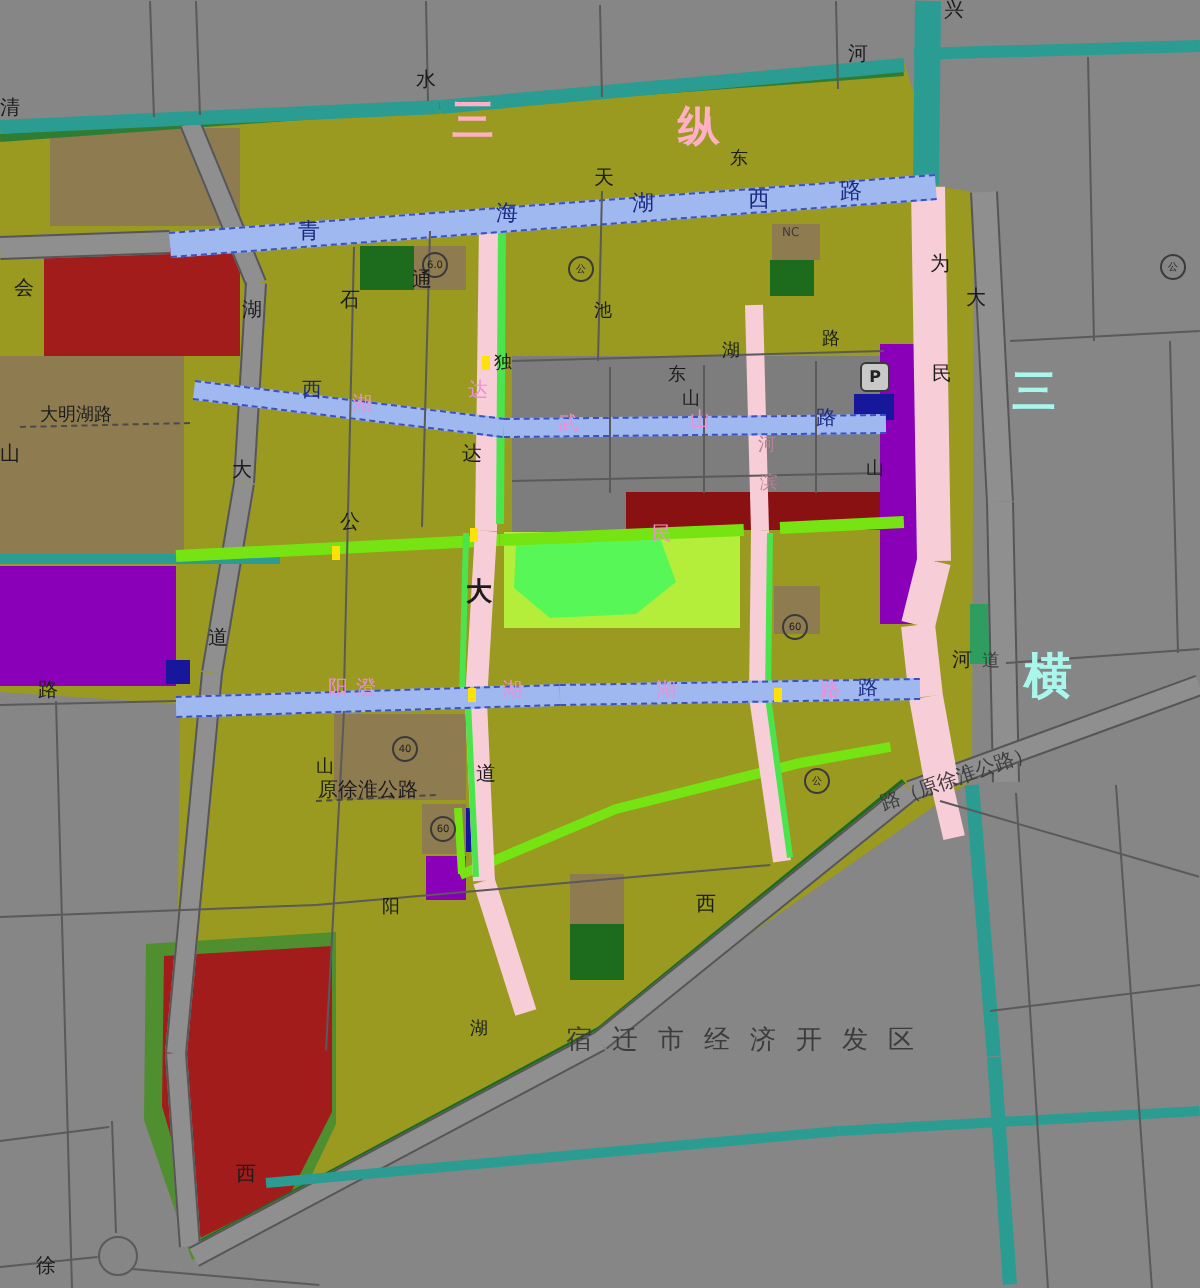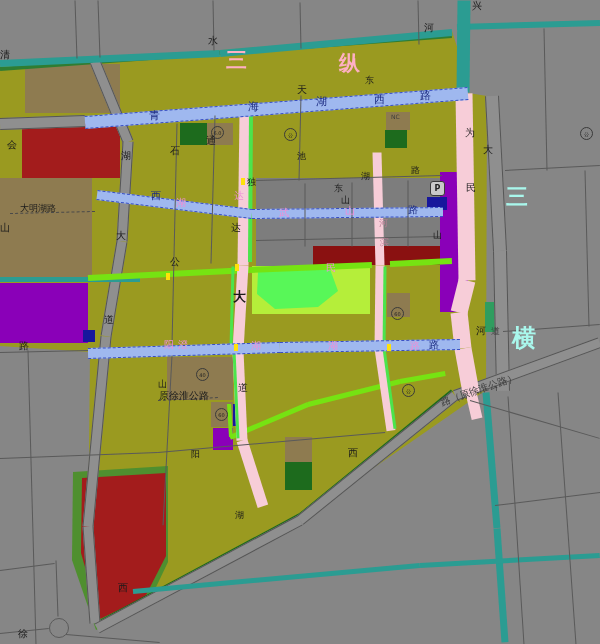--- a/index.html
+++ b/index.html
@@ -203,13 +203,14 @@
     <div class="lbl" style="left: 158px; top: 380px; font-size: 9px; color: rgb(27, 27, 27);">山</div>
     <div class="lbl" style="left: 159px; top: 391px; font-size: 10px; color: rgb(27, 27, 27);">原徐淮公路</div>
     <div class="lbl" style="left: 20px; top: 204px; font-size: 9px; color: rgb(27, 27, 27); text-align: center;">大明湖路</div>
     <div class="lbl" style="left: 391px; top: 114px; font-size: 6px; color: rgb(60, 60, 60);">NC</div>
     <div class="lbl" style="left: 191px; top: 450px; font-size: 9px; color: rgb(27, 27, 27);">阳</div>
     <div class="lbl" style="left: 348px; top: 448px; font-size: 10px; color: rgb(27, 27, 27);">西</div>
     <div class="lbl" style="left: 118px; top: 583px; font-size: 10px; color: rgb(27, 27, 27);">西</div>
     <div class="lbl" style="left: 18px; top: 629px; font-size: 10px; color: rgb(27, 27, 27);">徐</div>
     <div class="lbl" style="left: 235px; top: 511px; font-size: 9px; color: rgb(27, 27, 27);">湖</div>
     <div class="lbl" style="left: 441px; top: 398px; font-size: 10px; color: rgb(60, 60, 60); transform: rotate(-19deg);">路（原徐淮公路）</div>
+    <div class="lbl" style="left: 283px; top: 514px; font-size: 13px; color: rgb(60, 60, 60); letter-spacing: 10px;">宿迁市经济开发区</div>
   </div>
 
 </body></html>

